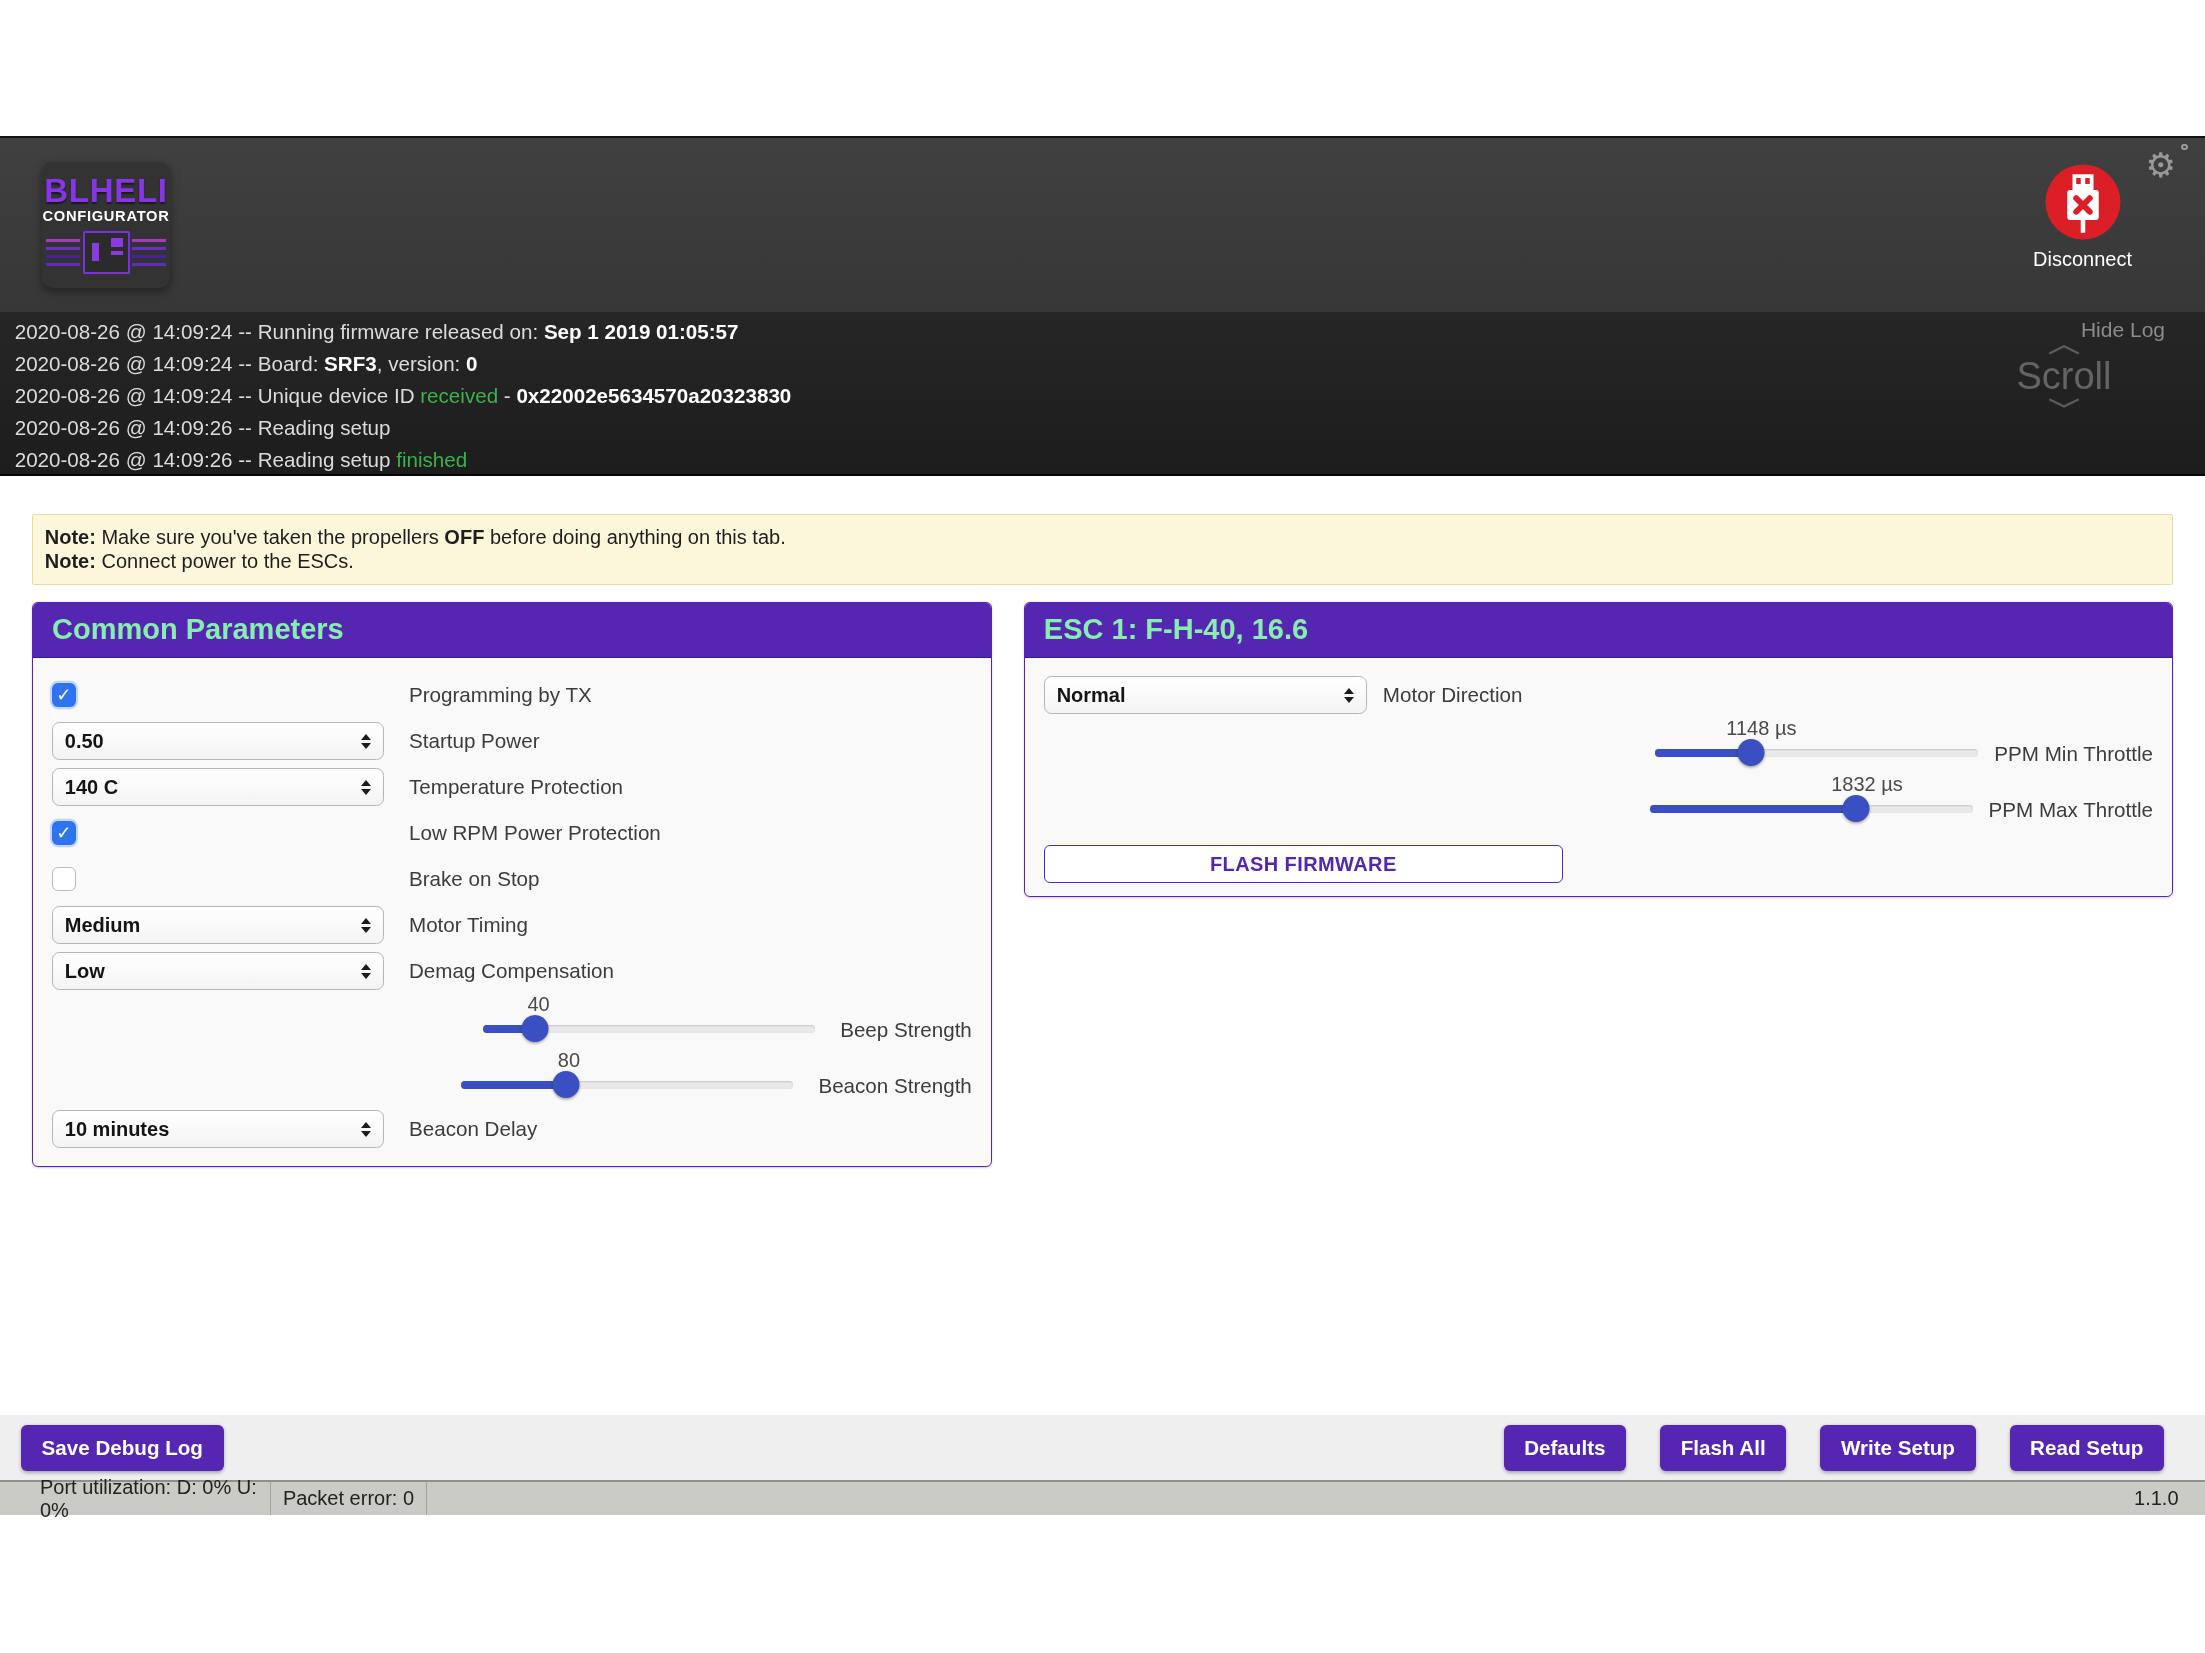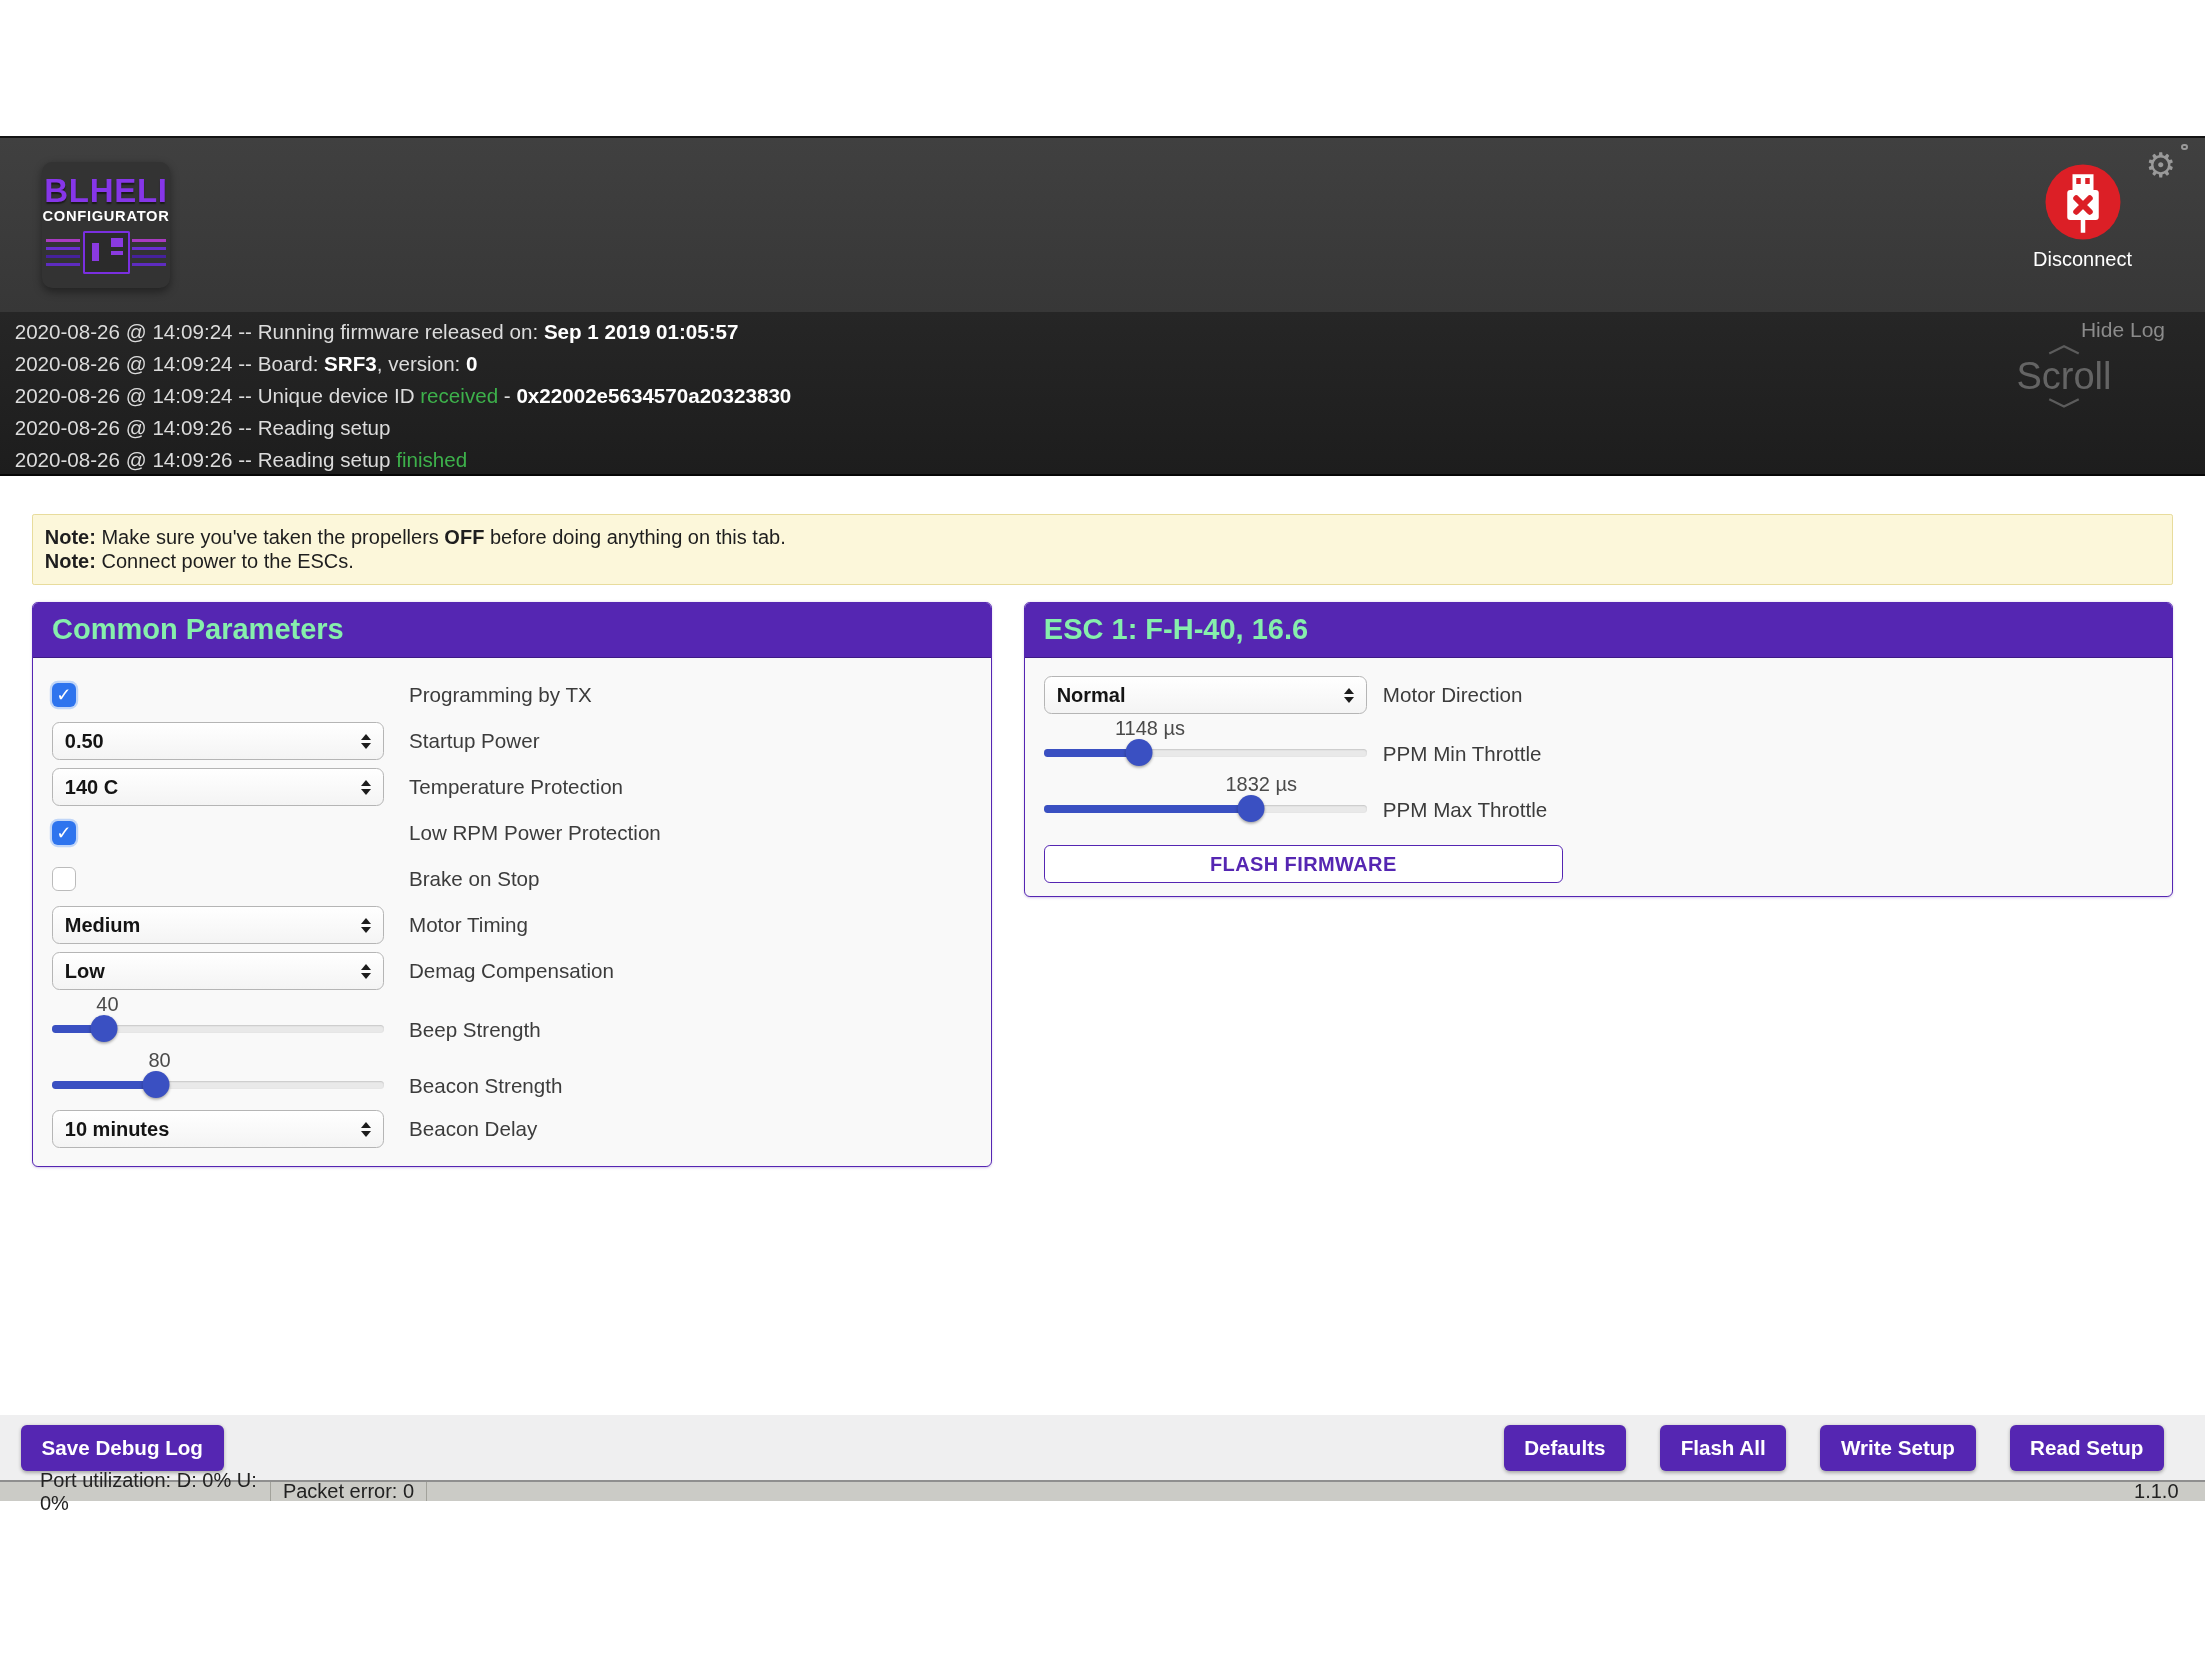--- a/index.html
+++ b/index.html
@@ -55,21 +55,21 @@
   .panels { display:flex; align-items:flex-start; gap:32px; margin-top:17.6px; }
   .panel { border:1.5px solid #5526b2; border-radius:5.9px; overflow:hidden; background:#f9f9f9;
            box-shadow:0 0.7px 2.2px rgba(90,40,180,.25); }
   .panel-common { width:1039px; }
   .panel-esc { width:1244px; }
   .panel-header { background:#5526b2; color:#86efac; font-weight:bold; font-size:29px;
                   padding:10.3px 19px; border-bottom:1.5px solid #3d1a85; }
   .panel-body { padding:14.7px 19px 13.2px 19px; }
 
   .row { display:flex; align-items:center; height:46px; }
-  .row-slider { height:56px; }
+  .row-slider { height:56px;justify-content:flex-end; }
   .row-slider .param-label { margin-top:16px; }
   .ctrl { width:332px; flex:none; display:flex; align-items:center; }
   .panel-esc .ctrl { width:323px; }
   .param-label { margin-left:25px; font-size:20.6px; color:#3c3c3c; white-space:nowrap; }
   .panel-esc .param-label { margin-left:16px; }
 
   .checkbox { width:24px; height:24px; border-radius:5.9px; background:#2e74ee;
               box-shadow:0 0 0 2.2px rgba(90,150,245,.35); display:flex; align-items:center;
               justify-content:center; cursor:pointer; }
   .checkbox .check { color:#fff; font-size:18.4px; font-weight:bold; line-height:1; }
@@ -104,21 +104,21 @@
                justify-content:center; cursor:pointer; }
 
   
   .footer { position:absolute; left:0; top:1415px; width:2205px; height:65px; background:#efeff0;
             display:flex; align-items:center; padding:0 41px 0 21px; }
   .btn { background:#5526b2; color:#ffffff; font-weight:bold; font-size:20.6px; height:46px;
          padding:0 20.6px; border-radius:5.9px; display:flex; align-items:center; border:none;
          box-shadow:0 1.5px 3.7px rgba(0,0,0,.3); cursor:pointer; white-space:nowrap; }
   .footer-right { margin-left:auto; display:flex; gap:34px; }
 
-  .statusbar { position:absolute; left:0; top:1480px; width:2205px; height:21px; background:#cbcbc6;
+  .statusbar { position:absolute; left:0; top:1480px; width:2205px; height:35px; background:#cbcbc6;
                border-top:2.2px solid #8f8f8f; display:flex; align-items:stretch; font-size:20px;
                color:#222222; }
   .seg { display:flex; align-items:center; border-right:1.5px solid #a2a29b; }
   .seg-port { width:271px; padding-left:40px; }
   .seg-packet { width:156px; justify-content:center; }
   .seg-spacer { flex:1; border-right:none; }
   .version { display:flex; align-items:center; padding-right:26.5px; }
 </style>
 </head>
 <body>

